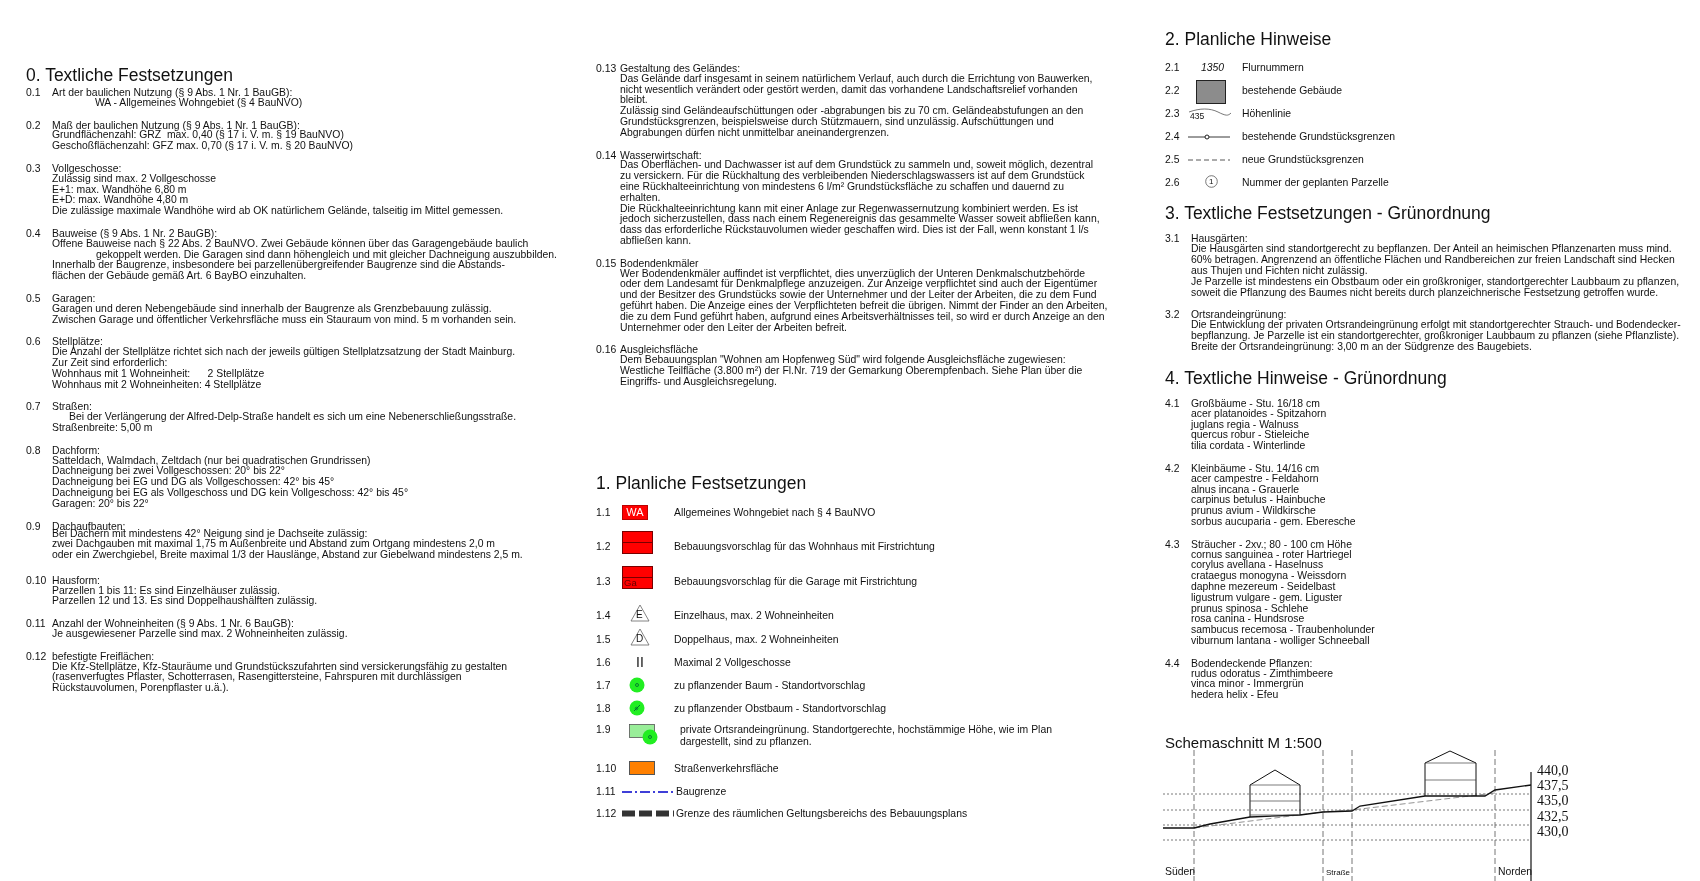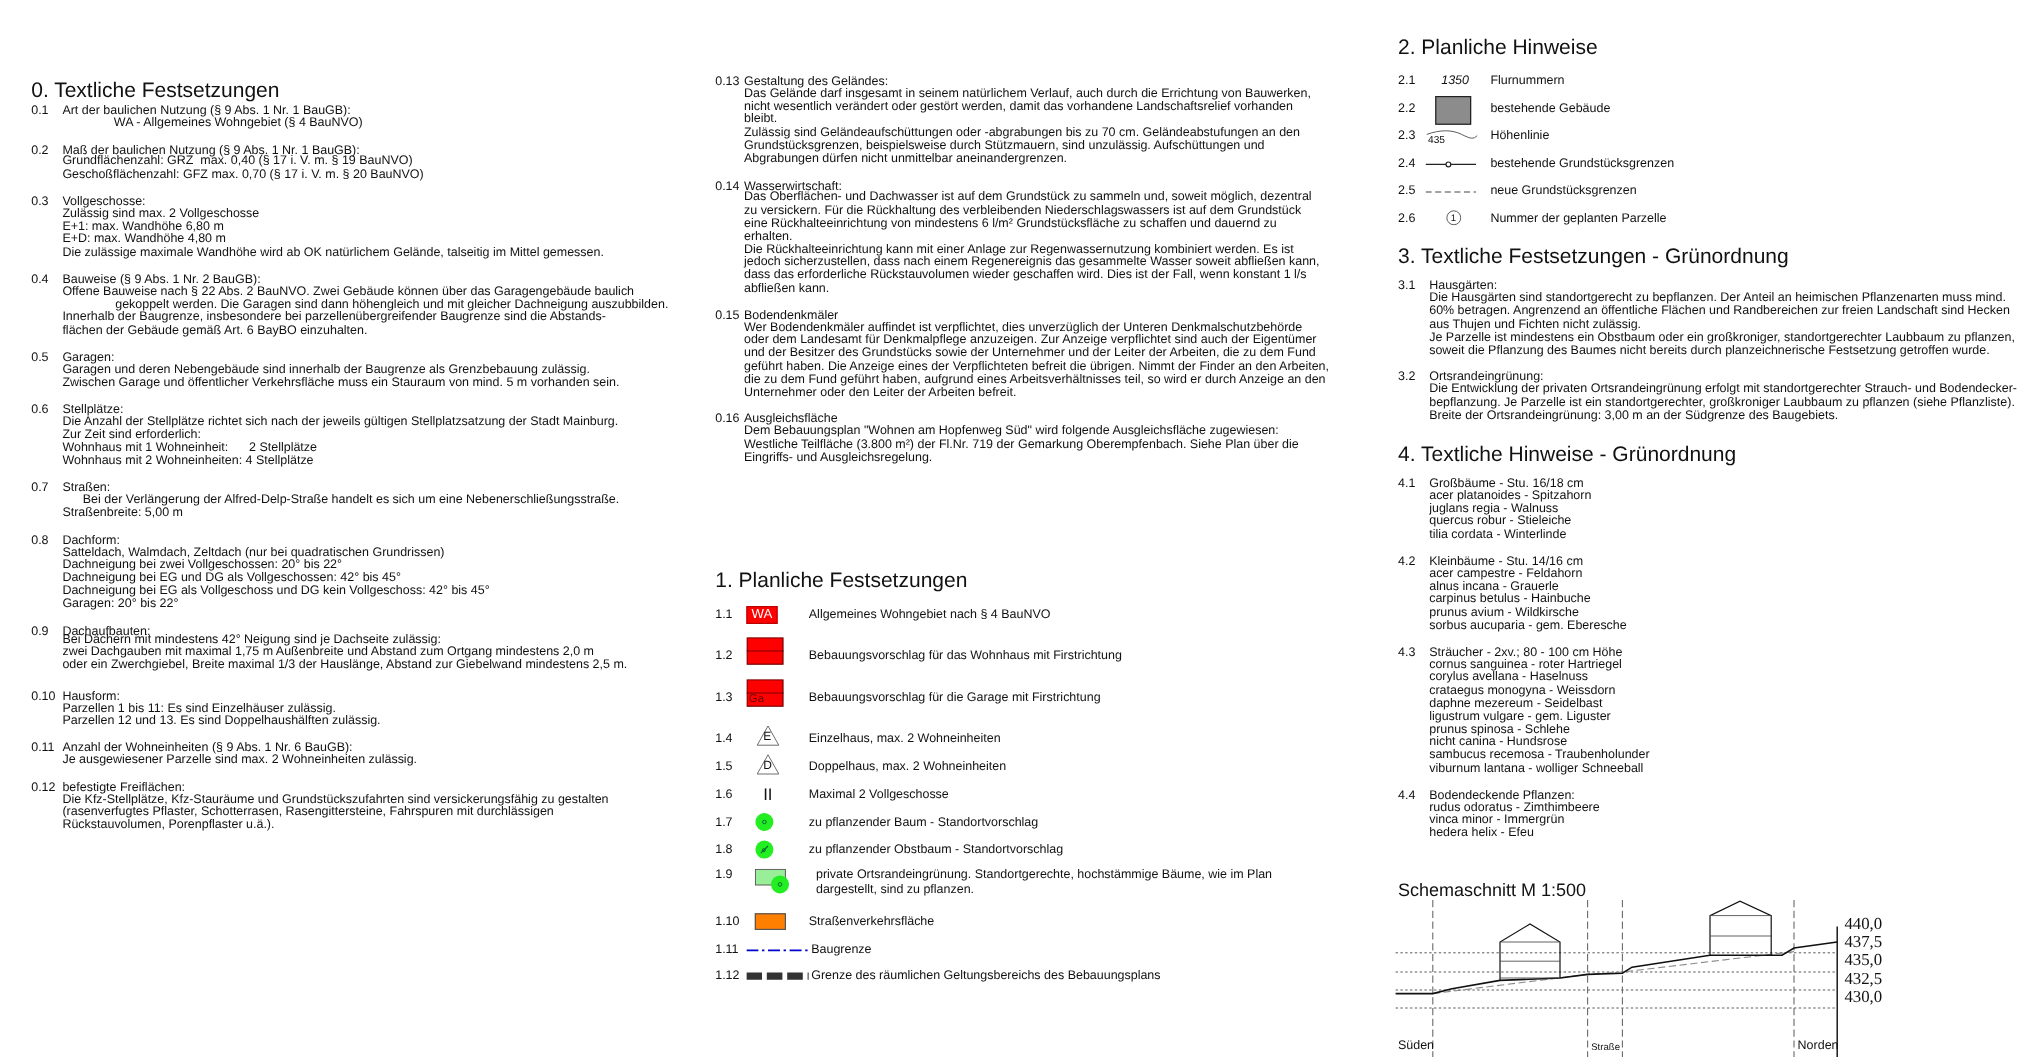--- a/index.html
+++ b/index.html
@@ -269,21 +269,21 @@
 
   <div class="leg" style="left:596px; top:722px; width:500px; height:30px;">
     <span class="num" style="top:2px;">1.9</span>
     <span class="sym" style="left:33px; top:2px;">
       <svg width="32" height="26">
           <rect x="0.5" y="0.5" width="25" height="13" fill="#99ee99" stroke="#555" stroke-width="0.8"></rect>
           <circle cx="21" cy="13" r="7.5" fill="#22ee22"></circle>
           <circle cx="21" cy="13" r="1.5" fill="none" stroke="#063" stroke-width="0.8"></circle>
         </svg>
     </span>
-    <span class="lbl" style="left:84px; top:2px;">private Ortsrandeingrünung. Standortgerechte, hochstämmige Bäume, wie im Plan</span>
+    <span class="lbl" style="left:84px; top:2px;">private Ortsrandeingrünung. Standortgerechte, hochstämmige Höhe, wie im Plan</span>
     <span class="lbl" style="left:84px; top:14px;">dargestellt, sind zu pflanzen.</span>
   </div>
 
   <div class="leg" style="left:596px; top:759px; width:400px;">
     <span class="num">1.10</span>
     <span class="sym" style="left:33px; top:2px; width:24px; height:12px; background:#ff8000; border:1px solid #555;"></span>
     <span class="lbl" style="left:78px;">Straßenverkehrsfläche</span>
   </div>
 
   <div class="leg" style="left:596px; top:782px; width:400px;">
@@ -411,21 +411,21 @@
     <div class="item " style="left: 1165px; top: 538.8px;">
       <span class="num">4.3</span>
       <span class="title">Sträucher - 2xv.; 80 - 100 cm Höhe</span>
       <div class="lines" style="top: 10.8px;">
         <div style="white-space: pre; line-height: 10.8px;">cornus sanguinea - roter Hartriegel</div>
         <div style="white-space: pre; line-height: 10.8px;">corylus avellana - Haselnuss</div>
         <div style="white-space: pre; line-height: 10.8px;">crataegus monogyna - Weissdorn</div>
         <div style="white-space: pre; line-height: 10.8px;">daphne mezereum - Seidelbast</div>
         <div style="white-space: pre; line-height: 10.8px;">ligustrum vulgare - gem. Liguster</div>
         <div style="white-space: pre; line-height: 10.8px;">prunus spinosa - Schlehe</div>
-        <div style="white-space: pre; line-height: 10.8px;">nicht canina - Hundsrose</div>
+        <div style="white-space: pre; line-height: 10.8px;">rosa canina - Hundsrose</div>
         <div style="white-space: pre; line-height: 10.8px;">sambucus recemosa - Traubenholunder</div>
         <div style="white-space: pre; line-height: 10.8px;">viburnum lantana - wolliger Schneeball</div>
       </div>
     </div>
     <div class="item " style="left: 1165px; top: 657.8px;">
       <span class="num">4.4</span>
       <span class="title">Bodendeckende Pflanzen:</span>
       <div class="lines" style="top: 10.8px;">
         <div style="white-space: pre; line-height: 10.8px;">rudus odoratus - Zimthimbeere</div>
         <div style="white-space: pre; line-height: 10.8px;">vinca minor - Immergrün</div>

